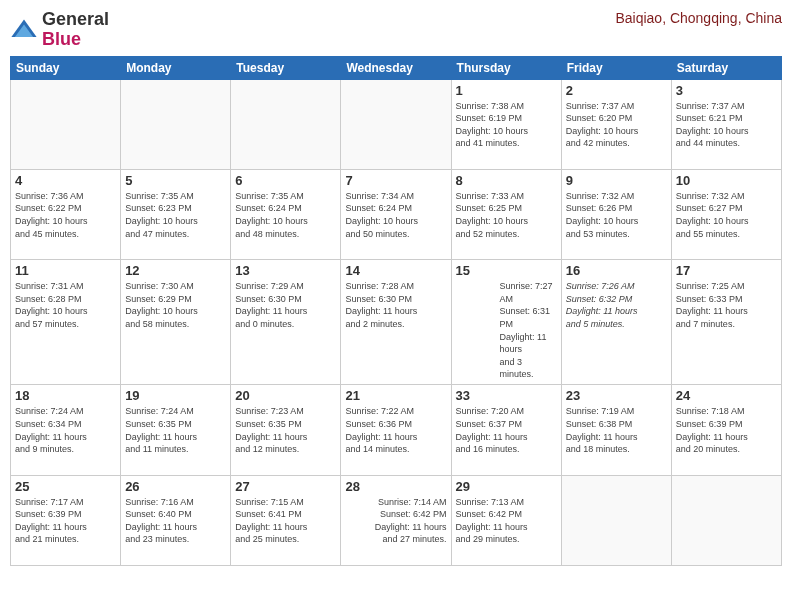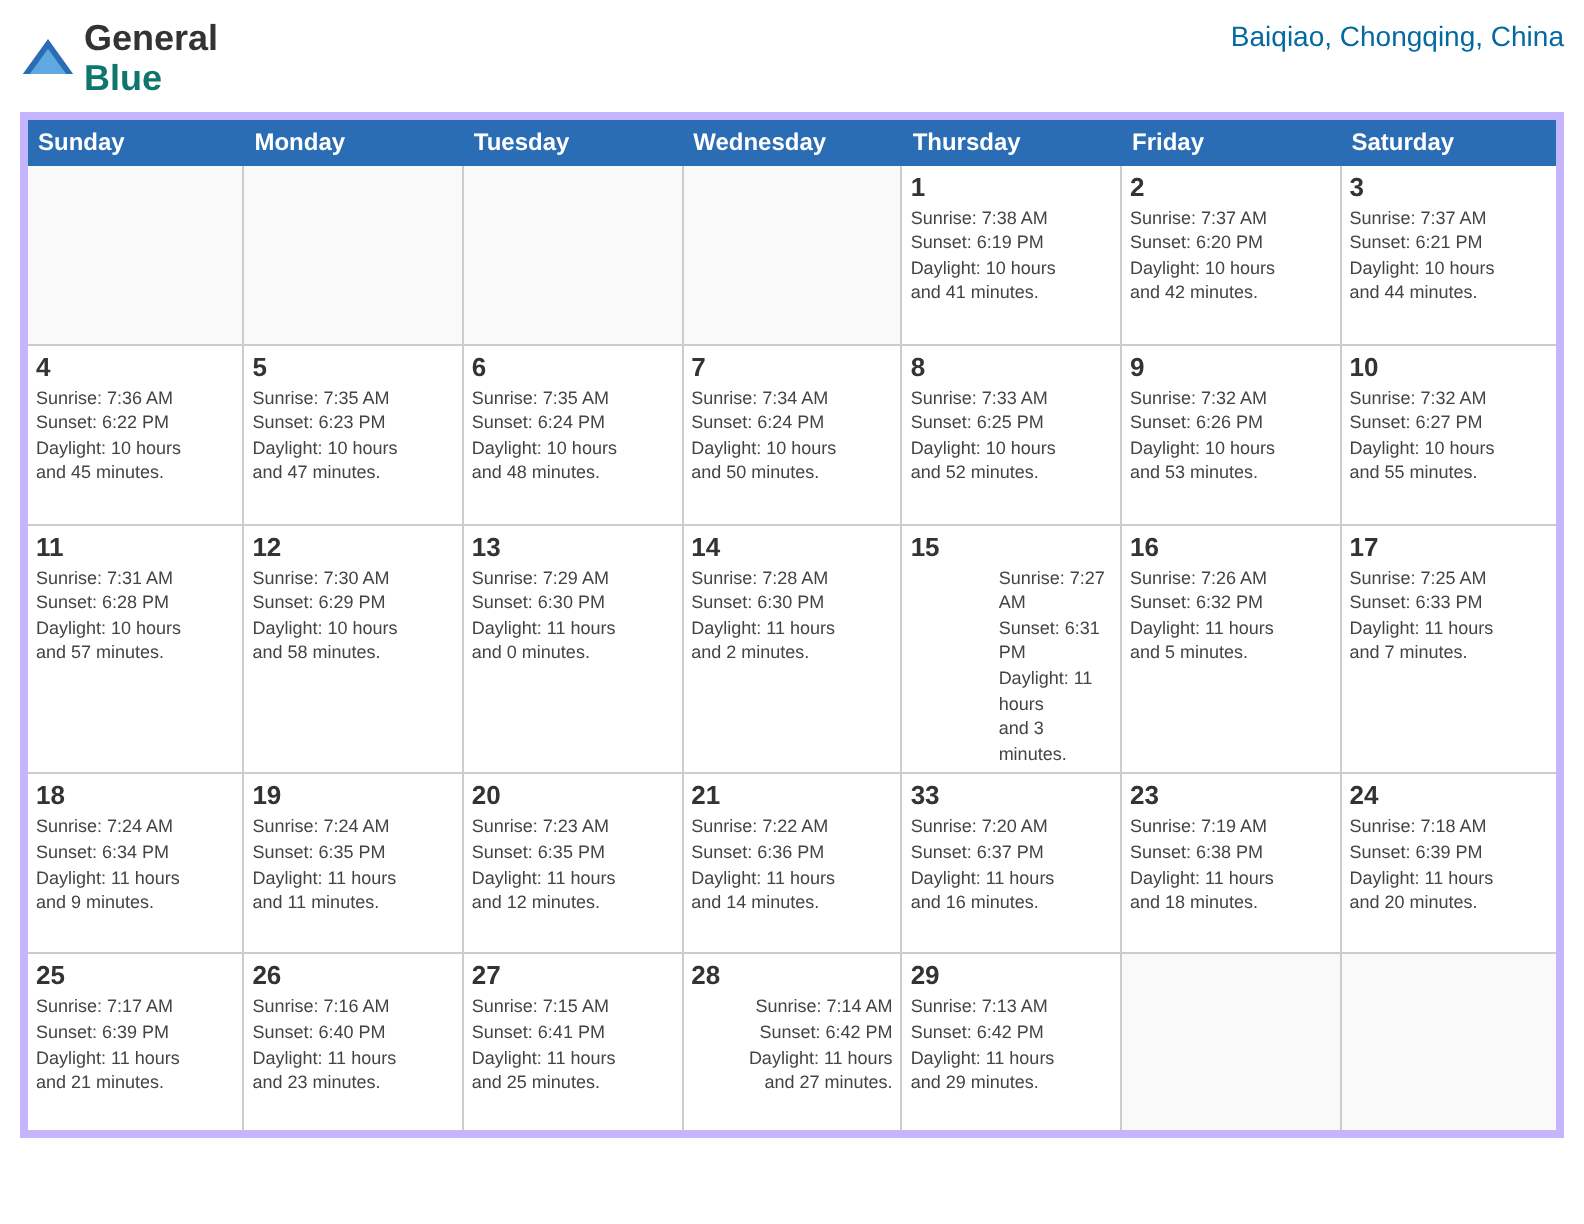--- a/index.html
+++ b/index.html
@@ -34,41 +34,41 @@
       line-height: 1.1;
     }
     .logo-general {
       font-size: 18px;
       font-weight: bold;
       color: #333;
     }
     .logo-blue {
       font-size: 18px;
       font-weight: bold;
-      color: #0f766e;
+      color: #be185d;
     }
     .logo-icon {
       width: 28px;
       height: 28px;
     }
     .title-block {
       text-align: right;
     }
     .month-title {
       font-size: 32px;
       font-weight: bold;
       color: #333;
     }
     .subtitle {
       font-size: 14px;
-      color: #0369a1;
+      color: #7f1d1d;
     }
     .calendar {
       flex: 1;
-      border: 4px solid #c4b5fd;
+      border: 1px solid #c4b5fd;
       border-collapse: collapse;
       width: 100%;
       table-layout: fixed;
     }
     .calendar th {
       background: #2a6db5;
       color: #fff;
       text-align: left;
       padding: 4px 5px;
       font-size: 12px;
@@ -245,21 +245,21 @@
           </td>
           <td>
             <span class="day-number">15</span>
             <div class="day-info" style="white-space: pre-line; margin-left: 44px;">Sunrise: 7:27 AM
 Sunset: 6:31 PM
 Daylight: 11 hours
 and 3 minutes.</div>
           </td>
           <td>
             <span class="day-number">16</span>
-            <div class="day-info" style="white-space: pre-line;">Sunrise: 7:26 AM
+            <div class="day-info" style="white-space: pre-line; font-style: italic;">Sunrise: 7:26 AM
 Sunset: 6:32 PM
 Daylight: 11 hours
 and 5 minutes.</div>
           </td>
           <td>
             <span class="day-number">17</span>
             <div class="day-info" style="white-space: pre-line;">Sunrise: 7:25 AM
 Sunset: 6:33 PM
 Daylight: 11 hours
 and 7 minutes.</div>

